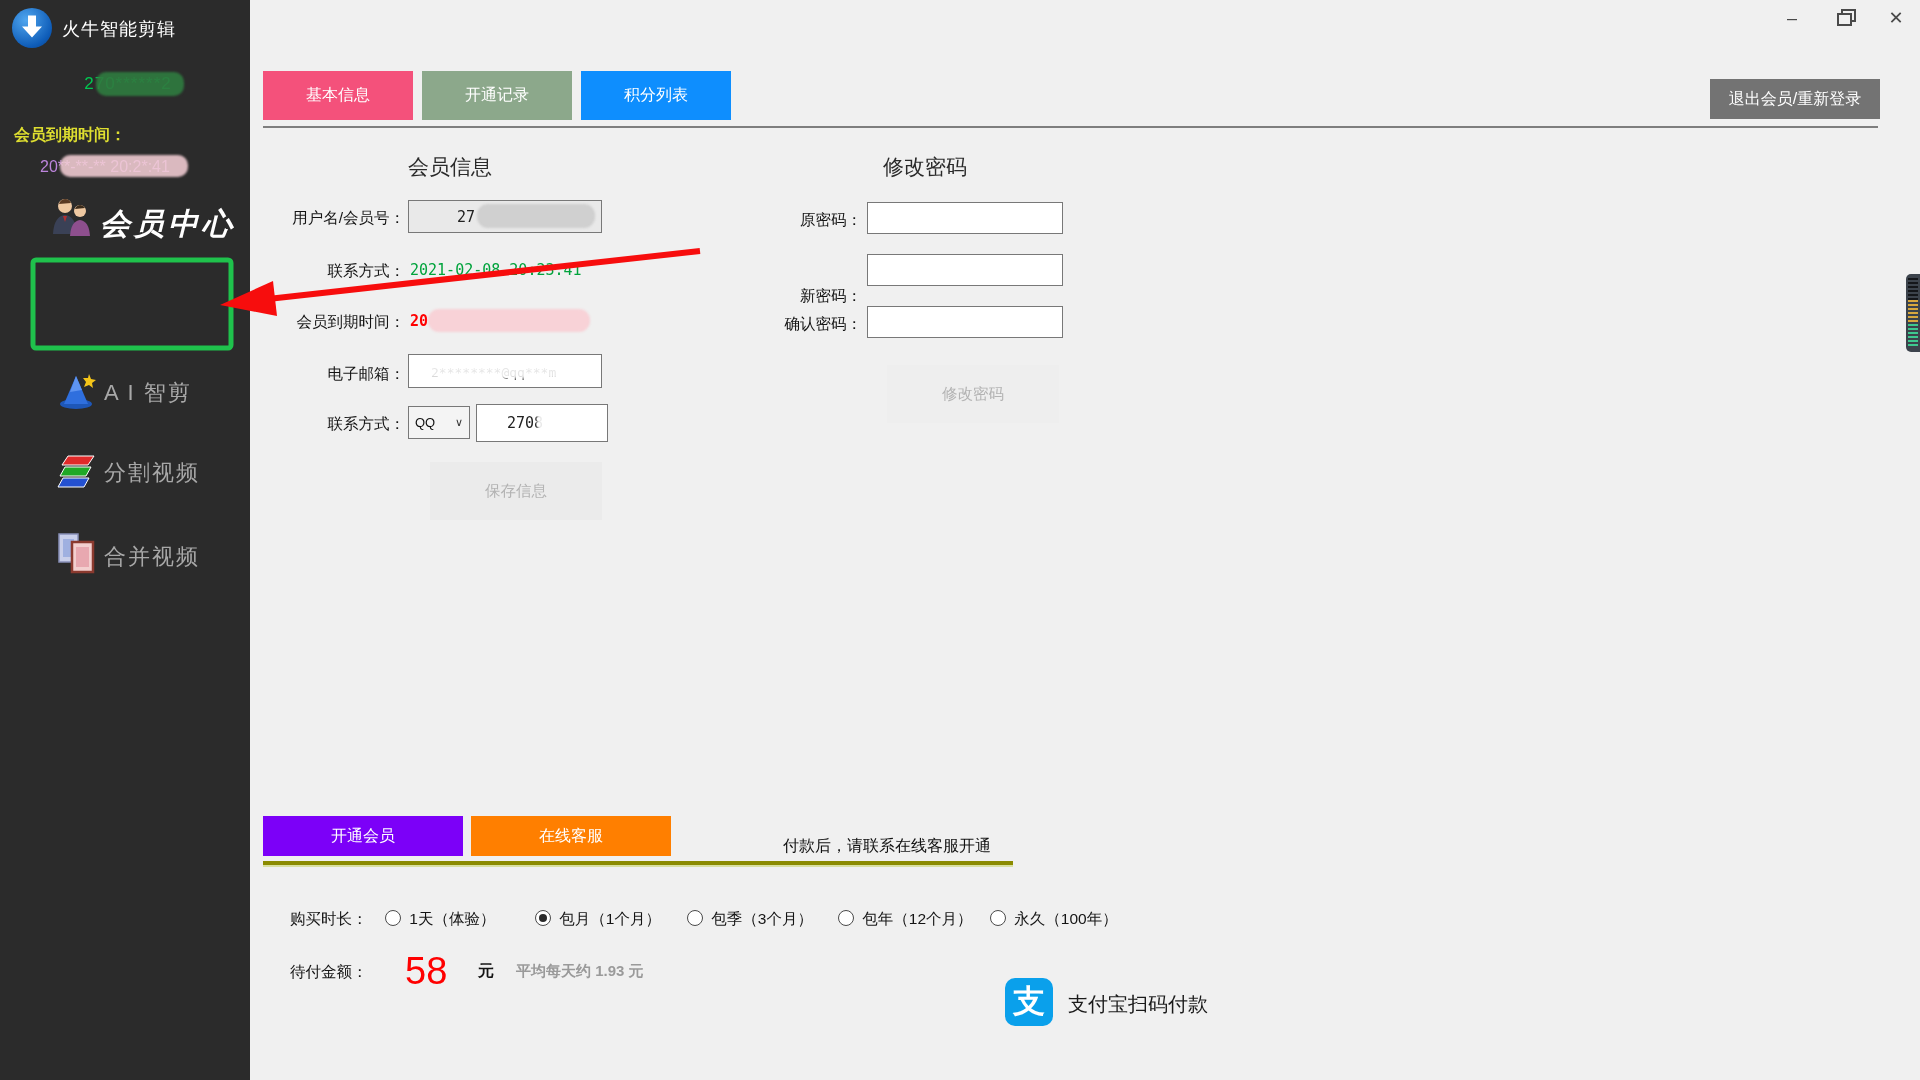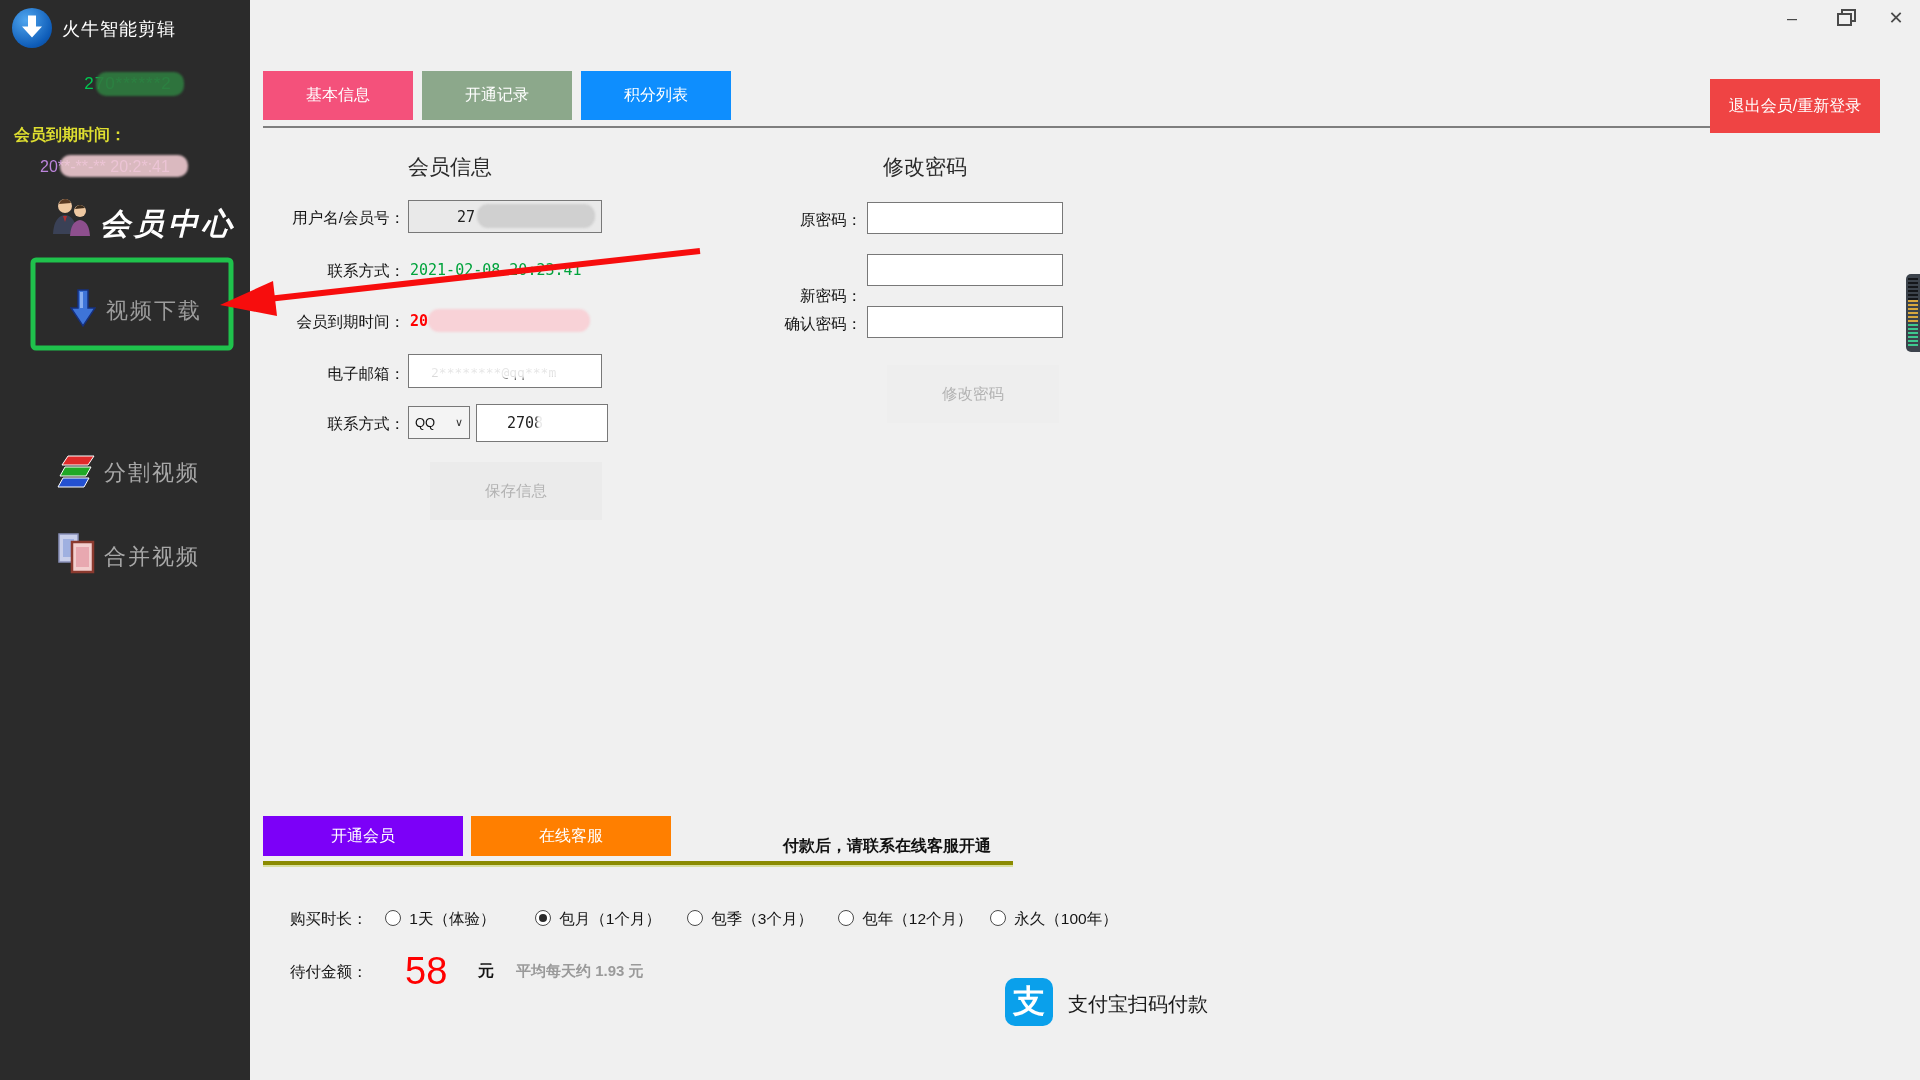--- a/index.html
+++ b/index.html
@@ -27,21 +27,21 @@
     font-style:italic;font-weight:700;letter-spacing:4px;}
   
   .winbtn{position:absolute;top:4px;width:28px;height:28px;color:#4A4A4A;font-size:18px;
     text-align:center;line-height:28px;cursor:default;}
   .restore-shape{position:absolute;top:9px;width:11px;height:9px;border:2px solid #4A4A4A;background:#F0F0F0;}
   .restore-back{position:absolute;top:5px;width:11px;height:9px;border:2px solid #4A4A4A;}
   
   .tab{position:absolute;top:71px;height:49px;color:#FFFFFF;font-size:16px;
     display:flex;align-items:center;justify-content:center;cursor:pointer;}
   .tab-divider{position:absolute;top:126px;left:263px;width:1615px;height:2px;background:#7E7E7E;}
-  .logout-btn{position:absolute;left:1710px;top:79px;width:170px;height:54px;background:#ef4444;
+  .logout-btn{position:absolute;left:1710px;top:79px;width:170px;height:40px;background:#737373;
     color:#FFFFFF;font-size:16px;display:flex;align-items:center;justify-content:center;cursor:pointer;}
   
   .sec-title{position:absolute;font-size:21px;color:#2A2A2A;width:160px;text-align:center;}
   .f-label{position:absolute;font-size:15.5px;color:#141414;text-align:right;width:150px;}
   .f-input{position:absolute;background:#FFFFFF;border:1px solid #787878;}
   .f-input.readonly{background:#E9E9E9;}
   .f-value{position:absolute;font-size:15px;font-family:"DejaVu Sans Mono","Liberation Mono",monospace;}
   .smear{position:absolute;border-radius:11px;filter:blur(1px);}
   .btn-disabled{position:absolute;background:#EBEBEB;color:#B3B3B3;font-size:15.5px;
     display:flex;align-items:center;justify-content:center;}
@@ -93,28 +93,30 @@
         <path d="M15 3a7 7 0 0 1 6 4l-12 1a7 7 0 0 1 6-5Z" fill="#5A3A22"></path>
       <path d="M3 38 q1-18 12-19 q11 1 12 19 Z" fill="#3A4156"></path>
       <path d="M13 20 l2 6 2-6 Z" fill="#B03030"></path>
       <circle cx="30" cy="15" r="6" fill="#EFC9A2"></circle>
         <path d="M30 9a6 6 0 0 1 5 3l-10 1a6 6 0 0 1 5-4Z" fill="#3A2A1A"></path>
       <path d="M20 40 q1-15 10-16 q9 1 10 16 Z" fill="#8E4F8E"></path>
     </svg>
     <span class="abs member-center-label" style="left:100px;top:4px;margin-top:8px;">会员中心</span>
   </div>
 
-  <div class="abs" style="left:0;top:286px;width:250px;height:46px;">
-    <svg class="abs" style="left:70px;top:2px;" width="26" height="42" viewBox="0 0 26 42">
-      <path d="M8 2 h10 v18 h7 L13 38 1 20 h7 Z" fill="#3E74D8" stroke="#16307E" stroke-width="1.5"></path>
-      <path d="M10 4 h3 v16 h-3 Z" fill="#88AEF0"></path>
-    </svg>
-    <span class="abs side-item-label" style="left:106px;top:10px;color:#9C9C9C;">视频下载</span>
-  </div>
-
+
+  <div class="abs" style="left:0;top:368px;width:250px;height:46px;">
+    <svg class="abs" style="left:58px;top:4px;" width="42" height="38" viewBox="0 0 42 38">
+      <ellipse cx="18" cy="32" rx="16" ry="5" fill="#1E57B8"></ellipse>
+      <path d="M18 4 L30 32 H6 Z" fill="#2F6FDE"></path>
+      <path d="M18 4 L24 18 12 20 Z" fill="#5E94F0"></path>
+      <path d="M31 2 l2 5 5 1-4 3 1 5-4-3-5 2 2-5-3-4 5 0 Z" fill="#F5C518"></path>
+    </svg>
+    <span class="abs side-item-label" style="left:104px;top:10px;">A I 智剪</span>
+  </div>
 
   <div class="abs" style="left:0;top:448px;width:250px;height:46px;">
     <svg class="abs" style="left:56px;top:6px;" width="46" height="36" viewBox="0 0 46 36">
       <path d="M12 2 h26 l-6 9 H6 Z" fill="#E02A2A" stroke="#FFFFFF" stroke-width="1"></path>
       <path d="M9 13 h26 l-5 9 H4 Z" fill="#1FA826" stroke="#FFFFFF" stroke-width="1"></path>
       <path d="M7 24 h26 l-5 9 H2 Z" fill="#2350D0" stroke="#FFFFFF" stroke-width="1"></path>
     </svg>
     <span class="abs side-item-label" style="left:104px;top:10px;">分割视频</span>
   </div>
 
@@ -193,21 +195,21 @@
 <div class="f-label" style="left:712px;top:262px;margin-top:24px;">新密码：</div>
 <input class="f-input" style="left: 867px; top: 254px; width: 190px; height: 28px;" type="password">
 
 <div class="f-label" style="left:712px;top:314px;">确认密码：</div>
 <input class="f-input" style="left: 867px; top: 306px; width: 190px; height: 28px;" type="password">
 
 <div class="btn-disabled" style="left:887px;top:365px;width:172px;height:58px;background:#EEEEEE;">修改密码</div>
 
 <div class="big-btn" style="left:263px;background:#7C00F8;">开通会员</div>
 <div class="big-btn" style="left:471px;background:#FF7F00;">在线客服</div>
-<div class="abs" style="left:783px;top:836px;font-size:16px;color:#111;font-weight:700;">付款后，请联系在线客服开通</div>
+<div class="abs" style="left:783px;top:836px;font-size:16px;color:#111;font-weight:400;">付款后，请联系在线客服开通</div>
 <div class="olive-line"></div>
 
 <div class="radio-opt" style="left:290px;">购买时长：</div>
 <div class="radio-opt" style="left:385px;">
   <span class="radio"></span>
   <span>1天（体验）</span>
 </div>
 <div class="radio-opt" style="left:535px;">
   <span class="radio checked"></span>
   <span>包月（1个月）</span>

